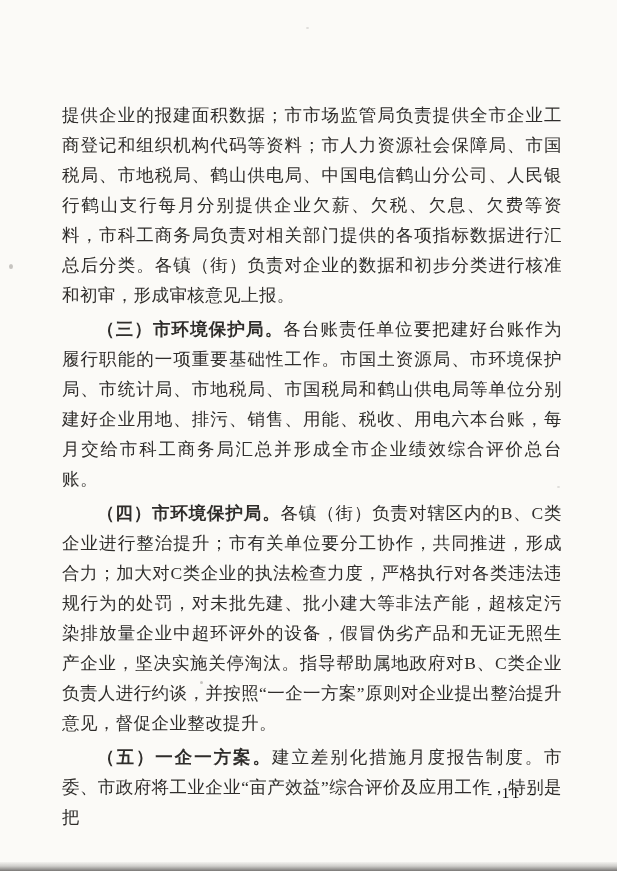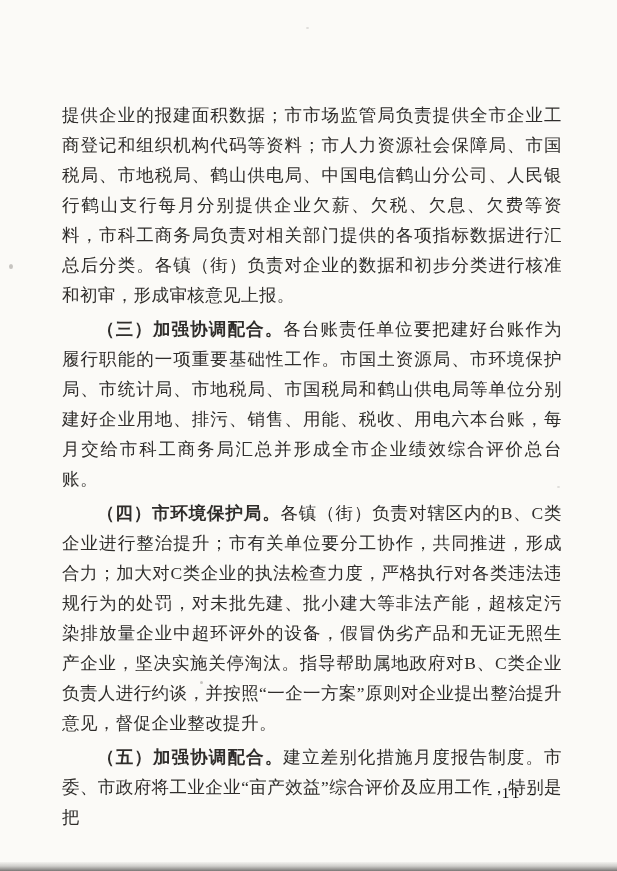--- a/index.html
+++ b/index.html
@@ -56,25 +56,25 @@
   .speck.s4 { left: 557px; top: 486px; width: 3px; height: 2px; opacity: 0.3; }
 </style>
 </head>
 <body>
 
 <div class="page">
 
   <div class="content">
     <p class="para"><span class="lead"></span><span>提供企业的报建面积数据；市市场监管局负责提供全市企业工商登记和组织机构代码等资料；市人力资源社会保障局、市国税局、市地税局、鹤山供电局、中国电信鹤山分公司、人民银行鹤山支行每月分别提供企业欠薪、欠税、欠息、欠费等资料，市科工商务局负责对相关部门提供的各项指标数据进行汇总后分类。各镇（街）负责对企业的数据和初步分类进行核准和初审，形成审核意见上报。</span></p>
 
-    <p class="para indent"><span class="lead">（三）加强协调配合。</span><span>各台账责任单位要把建好台账作为履行职能的一项重要基础性工作。市国土资源局、市环境保护局、市统计局、市地税局、市国税局和鹤山供电局等单位分别建好企业用地、排污、销售、用能、税收、用电六本台账，每月交给市科工商务局汇总并形成全市企业绩效综合评价总台账。</span></p>
+    <p class="para indent"><span class="lead">（三）市环境保护局。</span><span>各台账责任单位要把建好台账作为履行职能的一项重要基础性工作。市国土资源局、市环境保护局、市统计局、市地税局、市国税局和鹤山供电局等单位分别建好企业用地、排污、销售、用能、税收、用电六本台账，每月交给市科工商务局汇总并形成全市企业绩效综合评价总台账。</span></p>
 
     <p class="para indent"><span class="lead">（四）市环境保护局。</span><span>各镇（街）负责对辖区内的B、C类企业进行整治提升；市有关单位要分工协作，共同推进，形成合力；加大对C类企业的执法检查力度，严格执行对各类违法违规行为的处罚，对未批先建、批小建大等非法产能，超核定污染排放量企业中超环评外的设备，假冒伪劣产品和无证无照生产企业，坚决实施关停淘汰。指导帮助属地政府对B、C类企业负责人进行约谈，并按照“一企一方案”原则对企业提出整治提升意见，督促企业整改提升。</span></p>
 
-    <p class="para indent"><span class="lead">（五）加强协调配合。</span><span>建立差别化措施月度报告制度。市委、市政府将工业企业“亩产效益”综合评价及应用工作，特别是把</span></p>
+    <p class="para indent"><span class="lead">（五）一企一方案。</span><span>建立差别化措施月度报告制度。市委、市政府将工业企业“亩产效益”综合评价及应用工作，特别是把</span></p>
   </div>
 
   <div class="page-number">- 11 -</div>
 
   <div class="speck s1"></div>
   <div class="speck s2"></div>
   <div class="speck s3"></div>
   <div class="speck s4"></div>
 
   <div class="scan-edge"></div>

